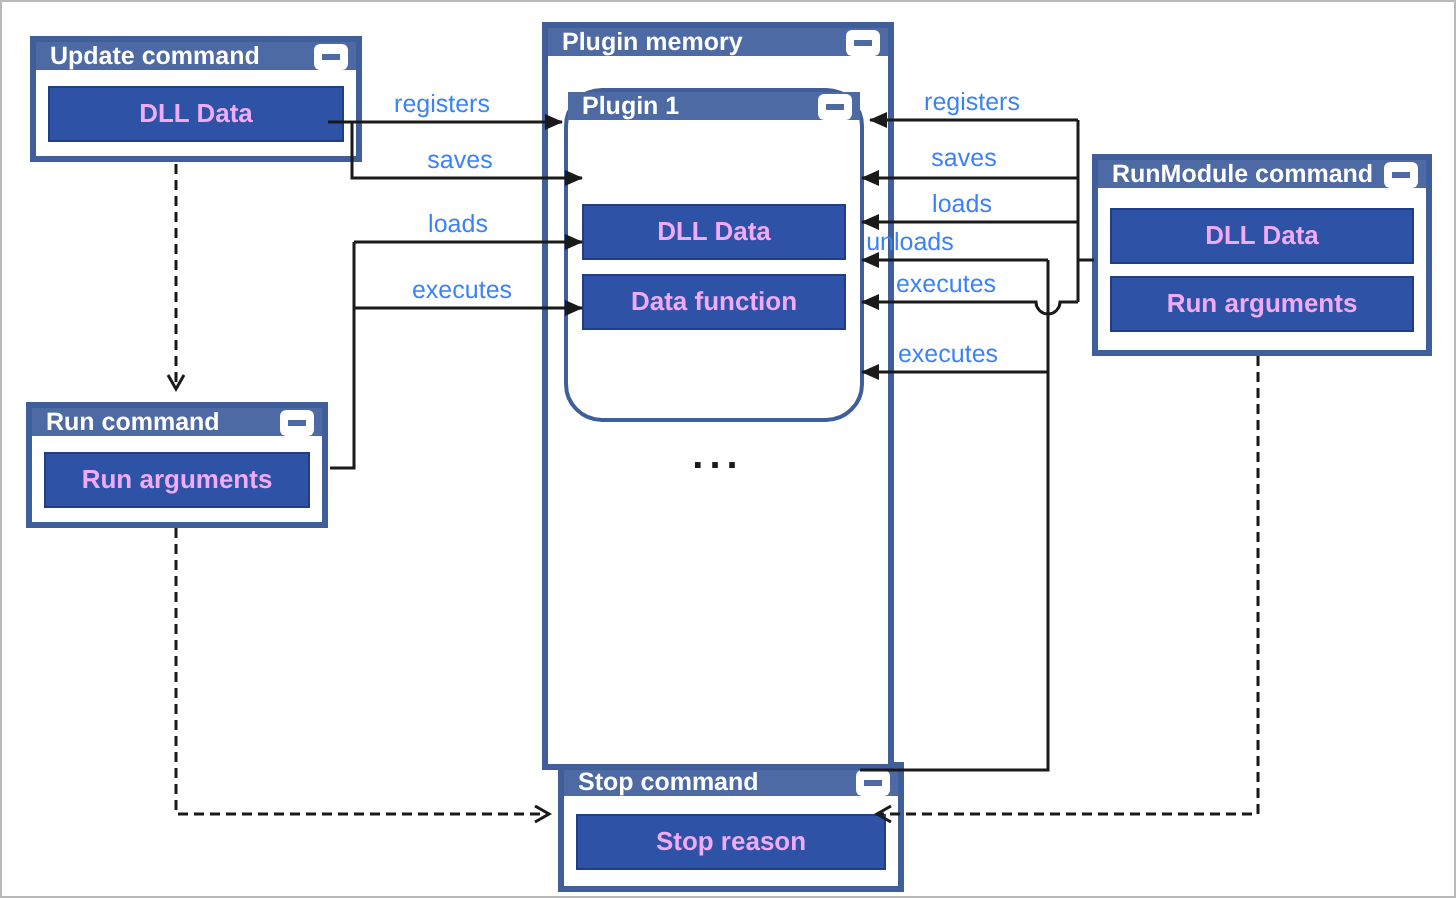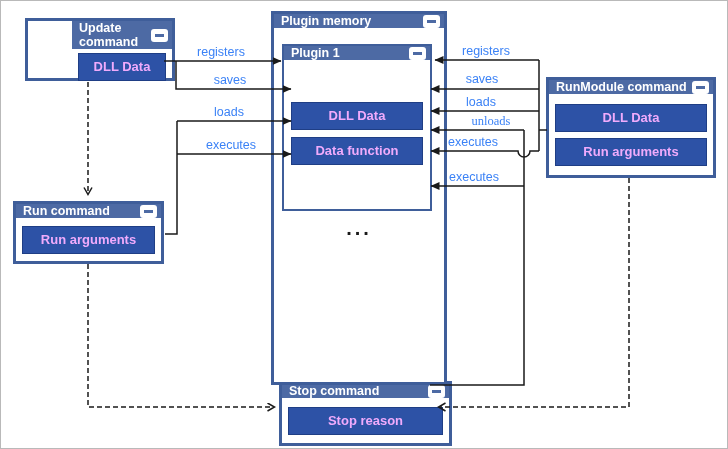--- a/index.html
+++ b/index.html
@@ -46,21 +46,21 @@
   .ellipsis{
     position:absolute;left:0;right:0;text-align:center;
     font-size:20px;font-weight:700;color:#1a1a1a;letter-spacing:3px;line-height:18px;
   }
 </style>
 </head>
 <body>
 
 <div id="canvas">
 
-  <div class="box" style="left:24px;top:17px;width:150px;height:63px;padding-left:44px;">
+  <div class="box" style="left:14px;top:17px;width:166px;height:63px;">
     <div class="box-header">
       <span>Update command</span>
       <span class="minus-btn"></span>
     </div>
     <div class="box-body">
       <div class="item-btn">DLL Data</div>
     </div>
   </div>
 
   <div class="box" style="left:12px;top:200px;width:151px;height:63px;">
@@ -93,42 +93,42 @@
       <div class="item-btn">Run arguments</div>
     </div>
   </div>
 
   <div class="box" style="left:270px;top:10px;width:176px;height:374px;">
     <div class="box-header">
       <span>Plugin memory</span>
       <span class="minus-btn"></span>
     </div>
 
-    <div class="box" style="left:8px;top:30px;width:150px;height:167px;border-width:2.5px;">
+    <div class="box" style="left:8px;top:30px;width:150px;height:167px;border-width:2.5px;border-radius:19px;">
       <div class="box-header">
         <span>Plugin 1</span>
         <span class="minus-btn"></span>
       </div>
       <div class="box-body" style="gap:7px;padding:6px 7px 8px 7px;">
         <div class="item-btn">DLL Data</div>
         <div class="item-btn">Data function</div>
       </div>
     </div>
     <div class="ellipsis" style="top:205px;">...</div>
   </div>
 
   <div class="edge-label" style="left:220px;top:44px;">registers</div>
   <div class="edge-label" style="left:229px;top:72px;">saves</div>
   <div class="edge-label" style="left:228px;top:104px;">loads</div>
   <div class="edge-label" style="left:230px;top:137px;">executes</div>
 
   <div class="edge-label" style="left:485px;top:43px;">registers</div>
   <div class="edge-label" style="left:481px;top:71px;">saves</div>
   <div class="edge-label" style="left:480px;top:94px;">loads</div>
-  <div class="edge-label" style="left:490px;top:113px;font-family:Liberation Serif, serif;">unloads</div>
+  <div class="edge-label" style="left:454px;top:113px;">unloads</div>
   <div class="edge-label" style="left:472px;top:134px;">executes</div>
   <div class="edge-label" style="left:473px;top:169px;">executes</div>
 
   <svg id="wires" width="728" height="449" viewBox="0 0 728 449">
     <defs>
       <marker id="arr" markerWidth="10" markerHeight="8" refX="8.5" refY="4" orient="auto" markerUnits="userSpaceOnUse">
         <path d="M0,0 L9,4 L0,8 z" fill="#1a1a1a"></path>
       </marker>
       <marker id="arrOpen" markerWidth="10" markerHeight="10" refX="7.5" refY="4.5" orient="auto" markerUnits="userSpaceOnUse">
         <path d="M1,0.5 L8,4.5 L1,8.5" fill="none" stroke="#1a1a1a" stroke-width="1.5"></path>

